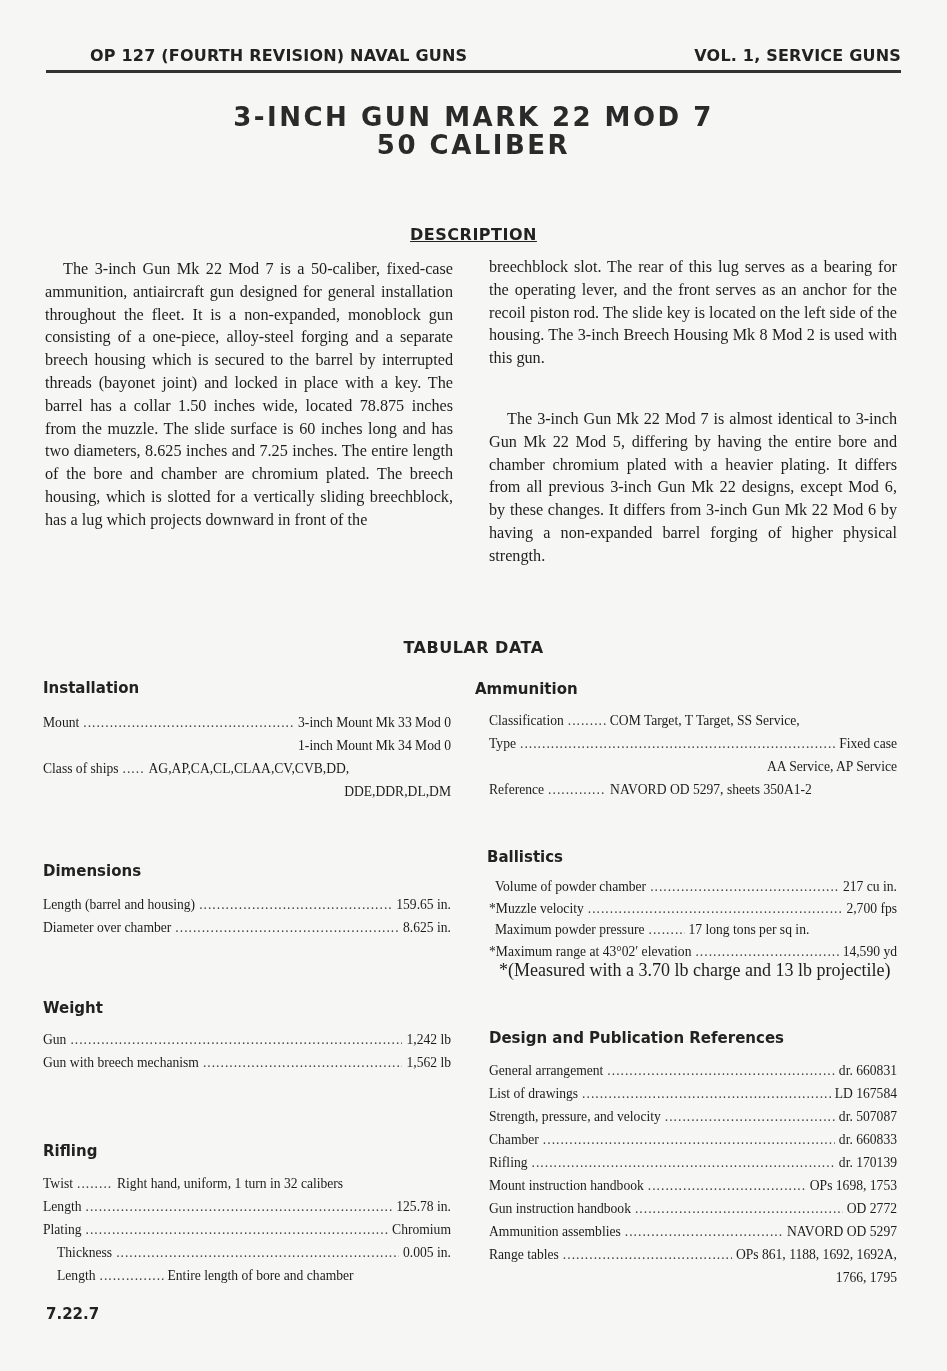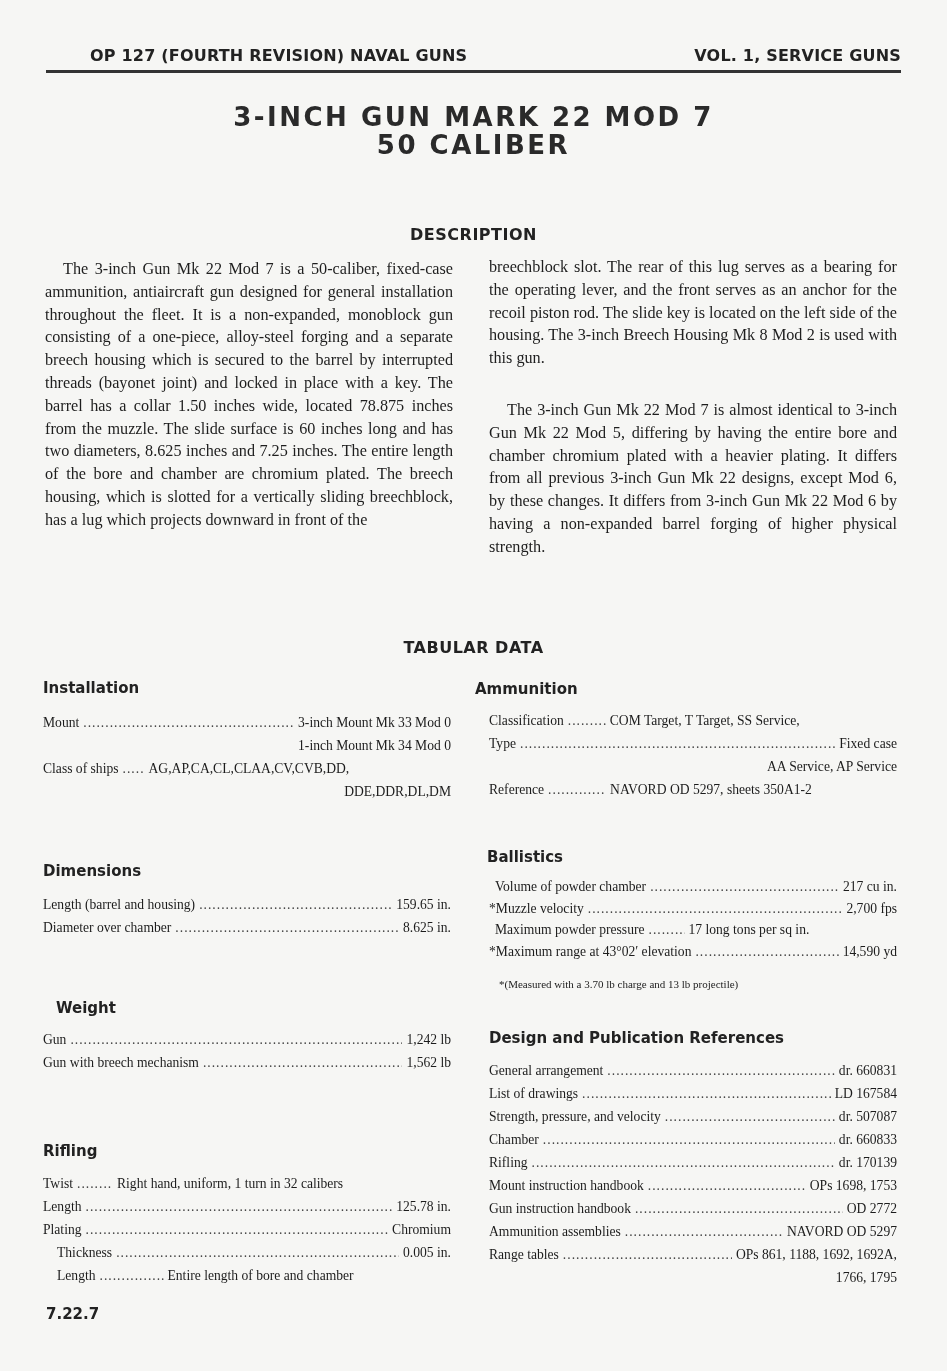--- a/index.html
+++ b/index.html
@@ -28,54 +28,54 @@
     position: absolute; left: 0; right: 0; text-align: center;
     font-family: "DejaVu Sans", "Liberation Sans", sans-serif;
     font-weight: bold; font-size: 16px; letter-spacing: 0.5px; color: #222;
   }
   .desc-col {
     position: absolute; width: 408px;
     font-size: 16.2px; line-height: 22.8px; text-align: justify; color: #1e1e1e;
   }
   .desc-col p { margin: 0; text-indent: 0; }
   .desc-col p.ind { text-indent: 18px; }
-  .desc-col p + p { margin-top: 29px; }
+  .desc-col p + p { margin-top: 38px; }
   .sub-head {
     position: absolute;
     font-family: "DejaVu Sans", "Liberation Sans", sans-serif;
     font-weight: bold; font-size: 15px; color: #222;
   }
   .tbl { position: absolute; width: 408px; font-size: 13.6px; line-height: 23px; }
   .row { display: flex; align-items: baseline; white-space: nowrap; }
   .row .lbl { flex: 0 0 auto; }
   .row .dots { flex: 1 1 auto; overflow: hidden; margin: 0 4px; color: #444; letter-spacing: 1px; }
   .row .dots::before { content: "........................................................................................................................................................"; }
   .row .val { flex: 0 0 auto; }
   .cont { text-align: right; }
   .ind1 { padding-left: 14px; }
-  .note { font-size: 11px; padding-left: 10px; line-height: 16px; margin-top: 14px; }
+  .note { font-size: 18px; padding-left: 10px; line-height: 16px; }
   .pg {
     position: absolute; left: 46px; top: 1305px;
     font-family: "DejaVu Sans", "Liberation Sans", sans-serif;
     font-weight: bold; font-size: 15px; color: #222;
   }
 </style>
 </head>
 <body>
 
 <div class="hdr">
   <span class="hdr-left">OP 127 (FOURTH REVISION) NAVAL GUNS</span>
   <span class="hdr-right">VOL. 1, SERVICE GUNS</span>
 </div>
 <div class="hdr-rule"></div>
 
 <div class="title t1">3-INCH GUN MARK 22 MOD 7</div>
 <div class="title t2">50 CALIBER</div>
 
-<div class="sec-head" style="top:225px;">DESCRIPTION</div>
+<div class="sec-head" style="top:225px;text-decoration:underline;">DESCRIPTION</div>
 
 <div class="desc-col" style="left:45px; top:258px;">
   <p class="ind">The 3-inch Gun Mk 22 Mod 7 is a 50-caliber, fixed-case ammunition, antiaircraft gun designed for general installation throughout the fleet. It is a non-expanded, monoblock gun consisting of a one-piece, alloy-steel forging and a separate breech housing which is secured to the barrel by interrupted threads (bayonet joint) and locked in place with a key. The barrel has a collar 1.50 inches wide, located 78.875 inches from the muzzle. The slide surface is 60 inches long and has two diameters, 8.625 inches and 7.25 inches. The entire length of the bore and chamber are chromium plated. The breech housing, which is slotted for a vertically sliding breechblock, has a lug which projects downward in front of the</p>
 </div>
 <div class="desc-col" style="left:489px; top:256px;">
   <p>breechblock slot. The rear of this lug serves as a bearing for the operating lever, and the front serves as an anchor for the recoil piston rod. The slide key is located on the left side of the housing. The 3-inch Breech Housing Mk 8 Mod 2 is used with this gun.</p>
   <p class="ind">The 3-inch Gun Mk 22 Mod 7 is almost identical to 3-inch Gun Mk 22 Mod 5, differing by having the entire bore and chamber chromium plated with a heavier plating. It differs from all previous 3-inch Gun Mk 22 designs, except Mod 6, by these changes. It differs from 3-inch Gun Mk 22 Mod 6 by having a non-expanded barrel forging of higher physical strength.</p>
 </div>
 
 <div class="sec-head" style="top:638px;">TABULAR DATA</div>
@@ -103,21 +103,21 @@
     <span class="dots"></span>
     <span class="val">159.65 in.</span>
   </div>
   <div class="row">
     <span class="lbl">Diameter over chamber</span>
     <span class="dots"></span>
     <span class="val">8.625 in.</span>
   </div>
 </div>
 
-<div class="sub-head" style="left:56px; top:999px;">Weight</div>
+<div class="sub-head" style="left:43px; top:999px;">Weight</div>
 <div class="tbl" style="left:43px; top:1028px;">
   <div class="row">
     <span class="lbl">Gun</span>
     <span class="dots"></span>
     <span class="val">1,242 lb</span>
   </div>
   <div class="row">
     <span class="lbl">Gun with breech mechanism</span>
     <span class="dots"></span>
     <span class="val">1,562 lb</span>

